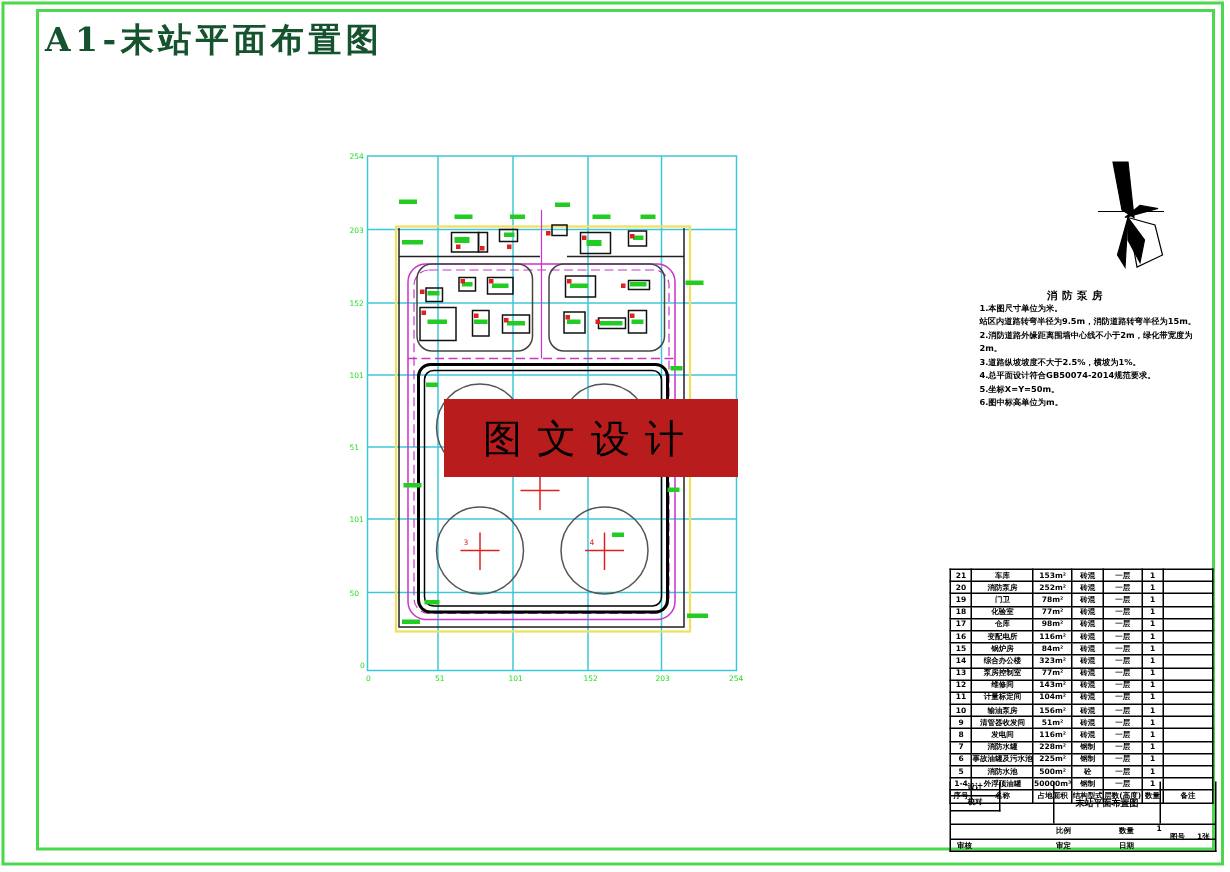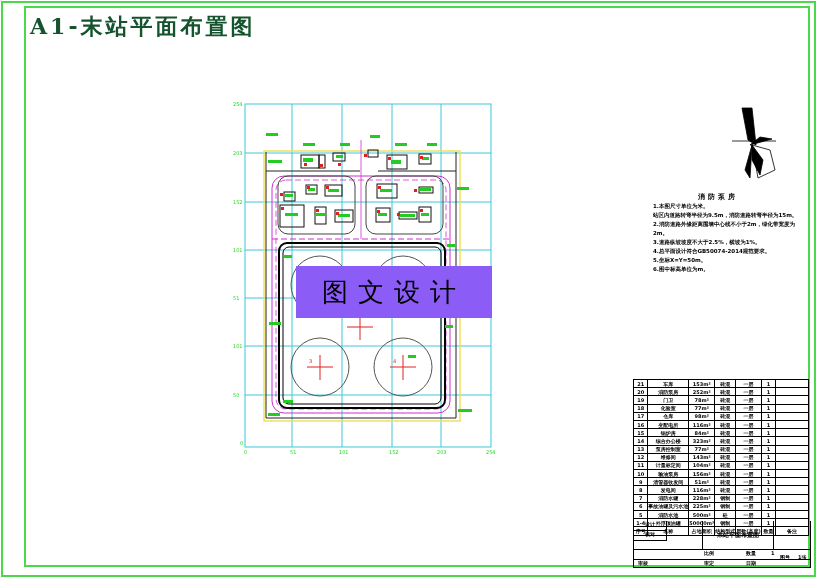--- a/index.html
+++ b/index.html
@@ -1,21 +1,21 @@
 <!DOCTYPE html>
 <html><head>
 <meta charset="utf-8">
 <style>
   html,body{margin:0;padding:0;background:#fff;}
   body{width:820px;height:581px;position:relative;overflow:hidden;font-family:"DejaVu Sans",sans-serif;}
   .frame-outer{position:absolute;left:1px;top:1px;width:815px;height:576px;border:2px solid #4cd84c;box-sizing:border-box;}
   .frame-inner{position:absolute;left:24px;top:6px;width:786px;height:561px;border:2px solid #4cd84c;box-sizing:border-box;}
   .title{position:absolute;left:30px;top:12px;color:#14532d;font-family:"DejaVu Serif",serif;font-weight:bold;font-size:22px;letter-spacing:3px;}
   svg{position:absolute;left:0;top:0;}
-  .watermark{position:absolute;left:296px;top:266px;width:196px;height:52px;background:#8b5cf6;display:flex;align-items:center;justify-content:center;font-family:"DejaVu Serif",serif;font-size:26px;letter-spacing:10px;color:#000;}
+  .watermark{position:absolute;left:296px;top:266px;width:196px;height:52px;background:#b91c1c;display:flex;align-items:center;justify-content:center;font-family:"DejaVu Serif",serif;font-size:26px;letter-spacing:10px;color:#000;}
   .notes{position:absolute;left:653px;top:193px;width:150px;font-size:5.5px;line-height:9px;color:#000;font-weight:bold;}
   .notes .nt{text-align:center;font-size:7px;margin-left:-20px;letter-spacing:3px;}
   .tb{position:absolute;left:633px;top:379px;width:176px;border-collapse:collapse;font-size:5px;font-weight:bold;}
   .tb td{border:1px solid #000;height:7.2px;padding:0;text-align:center;line-height:6px;white-space:nowrap;overflow:hidden;}
   .tb2{position:absolute;left:633px;top:521px;width:176px;height:46px;border:1px solid #000;border-top:none;font-size:5px;font-weight:bold;}
 </style>
 </head>
 <body>
 
 <div class="frame-outer"></div>

